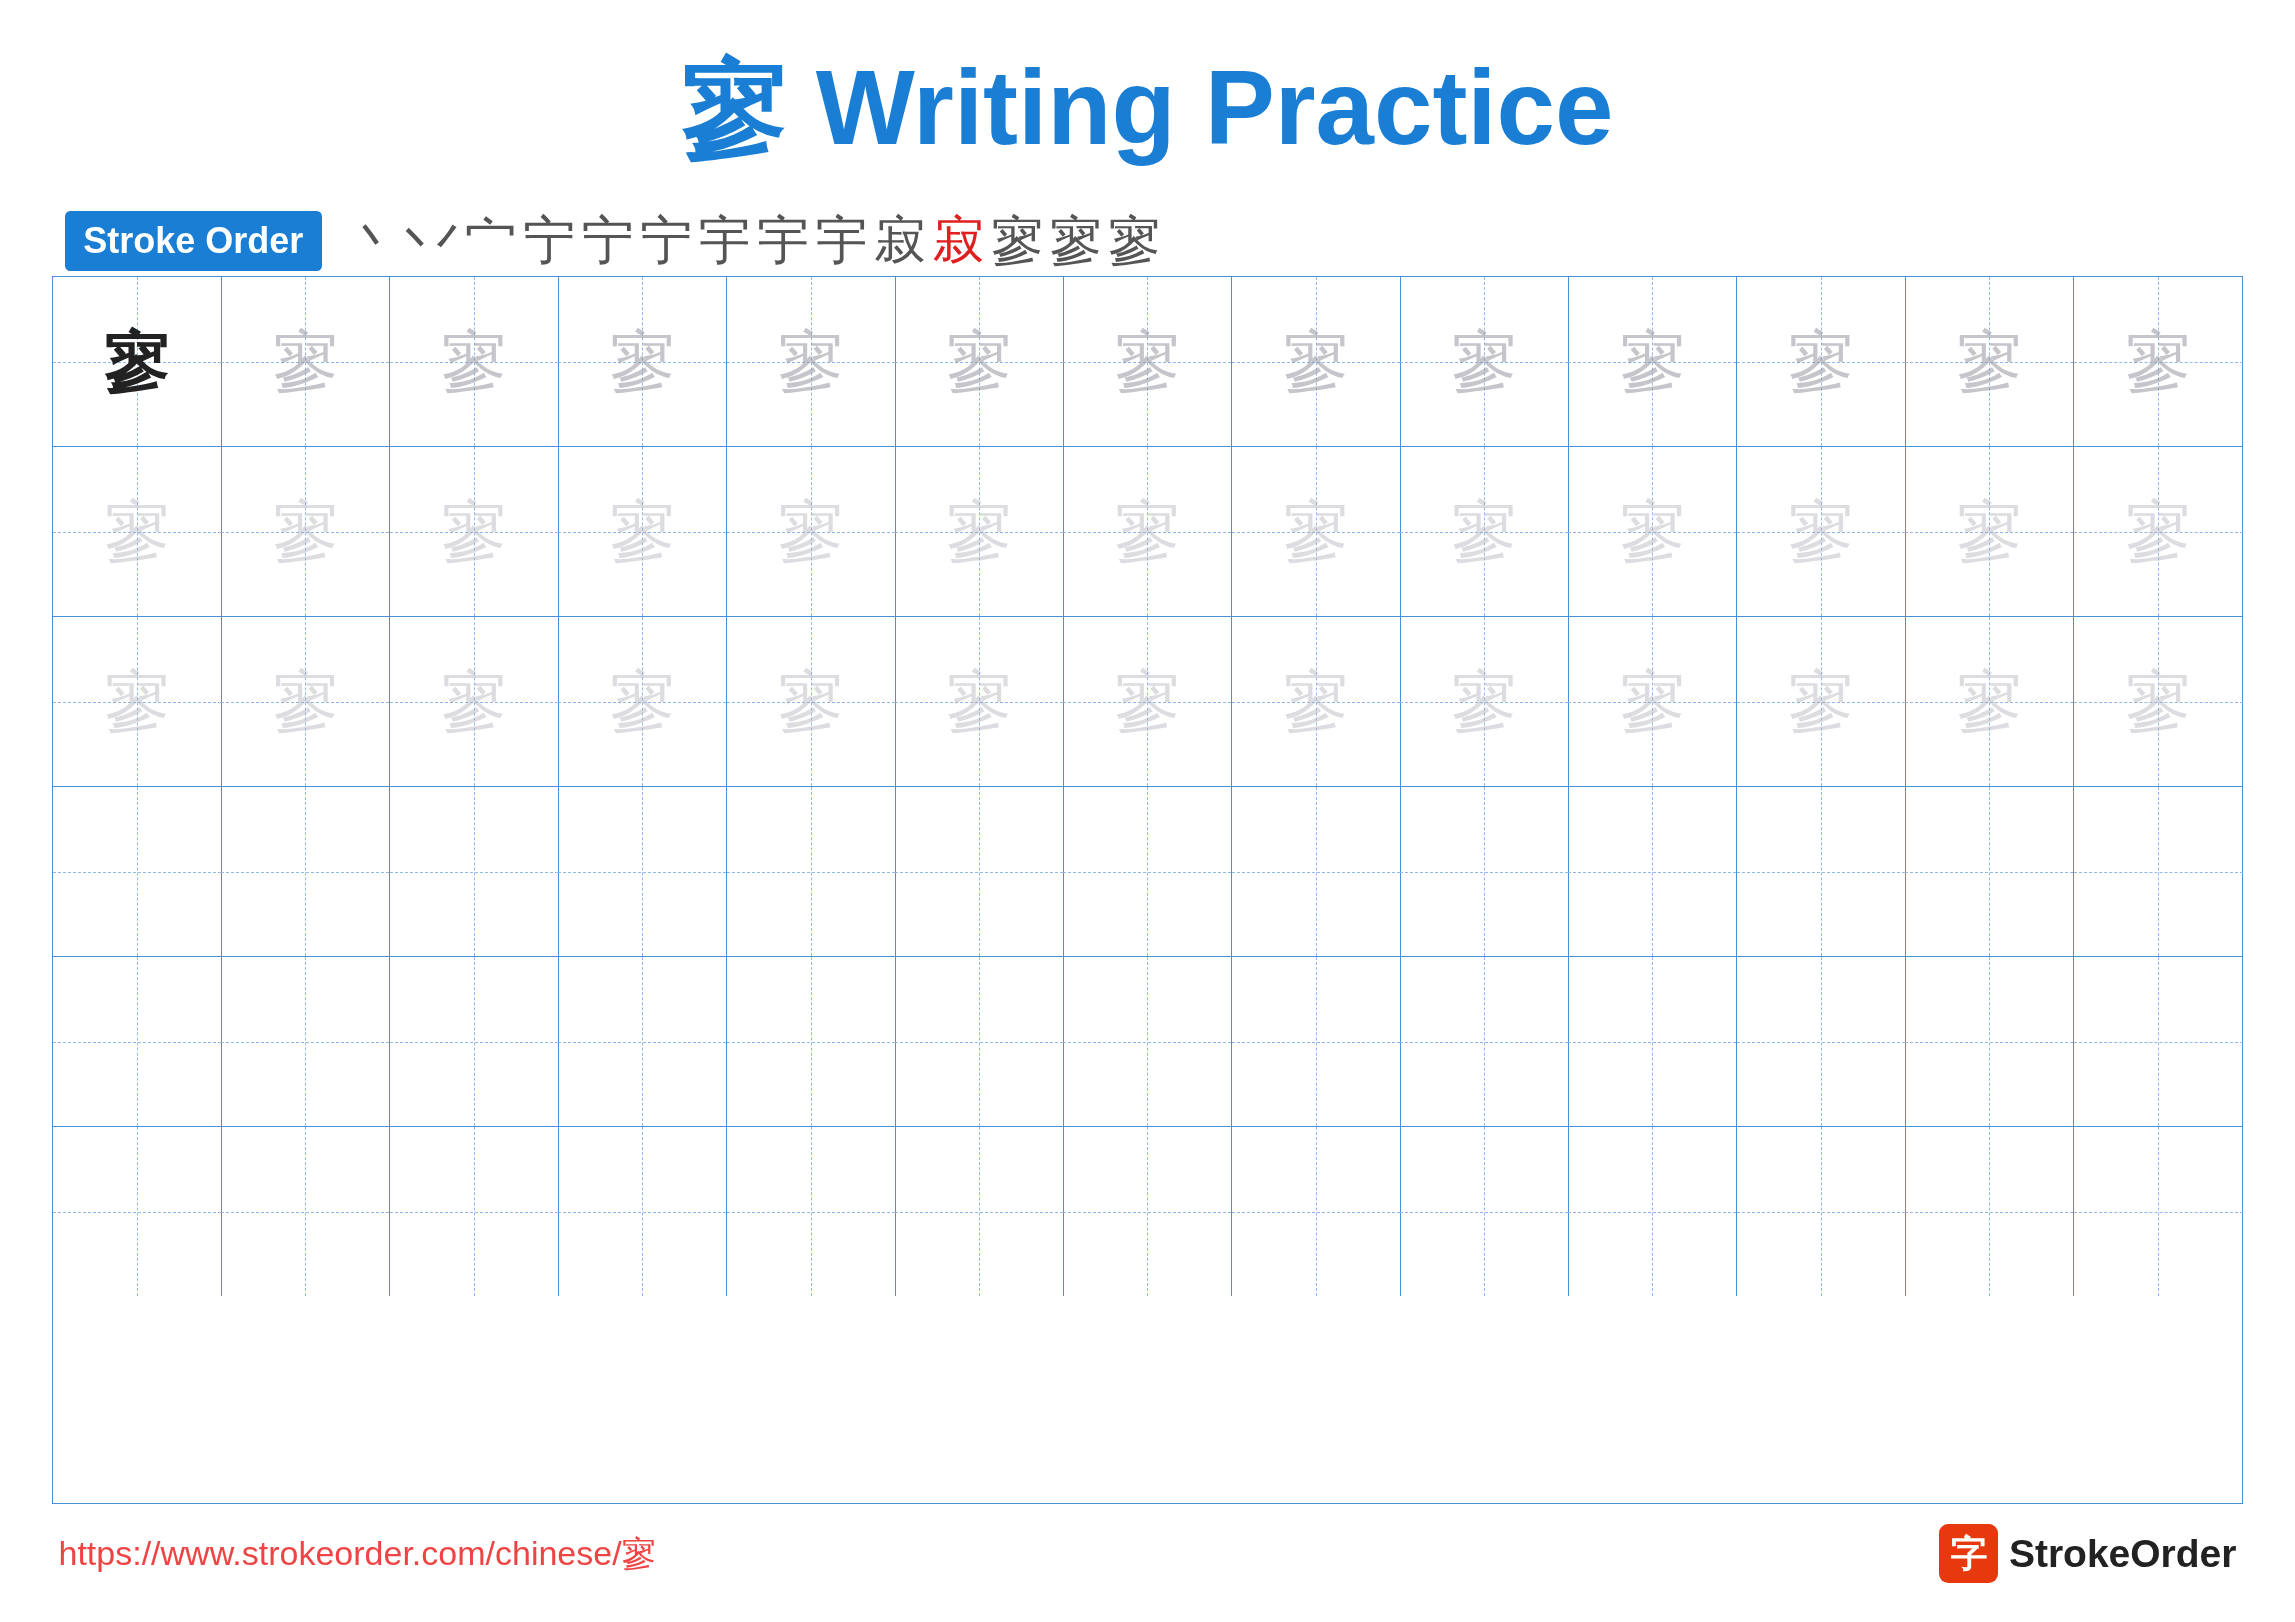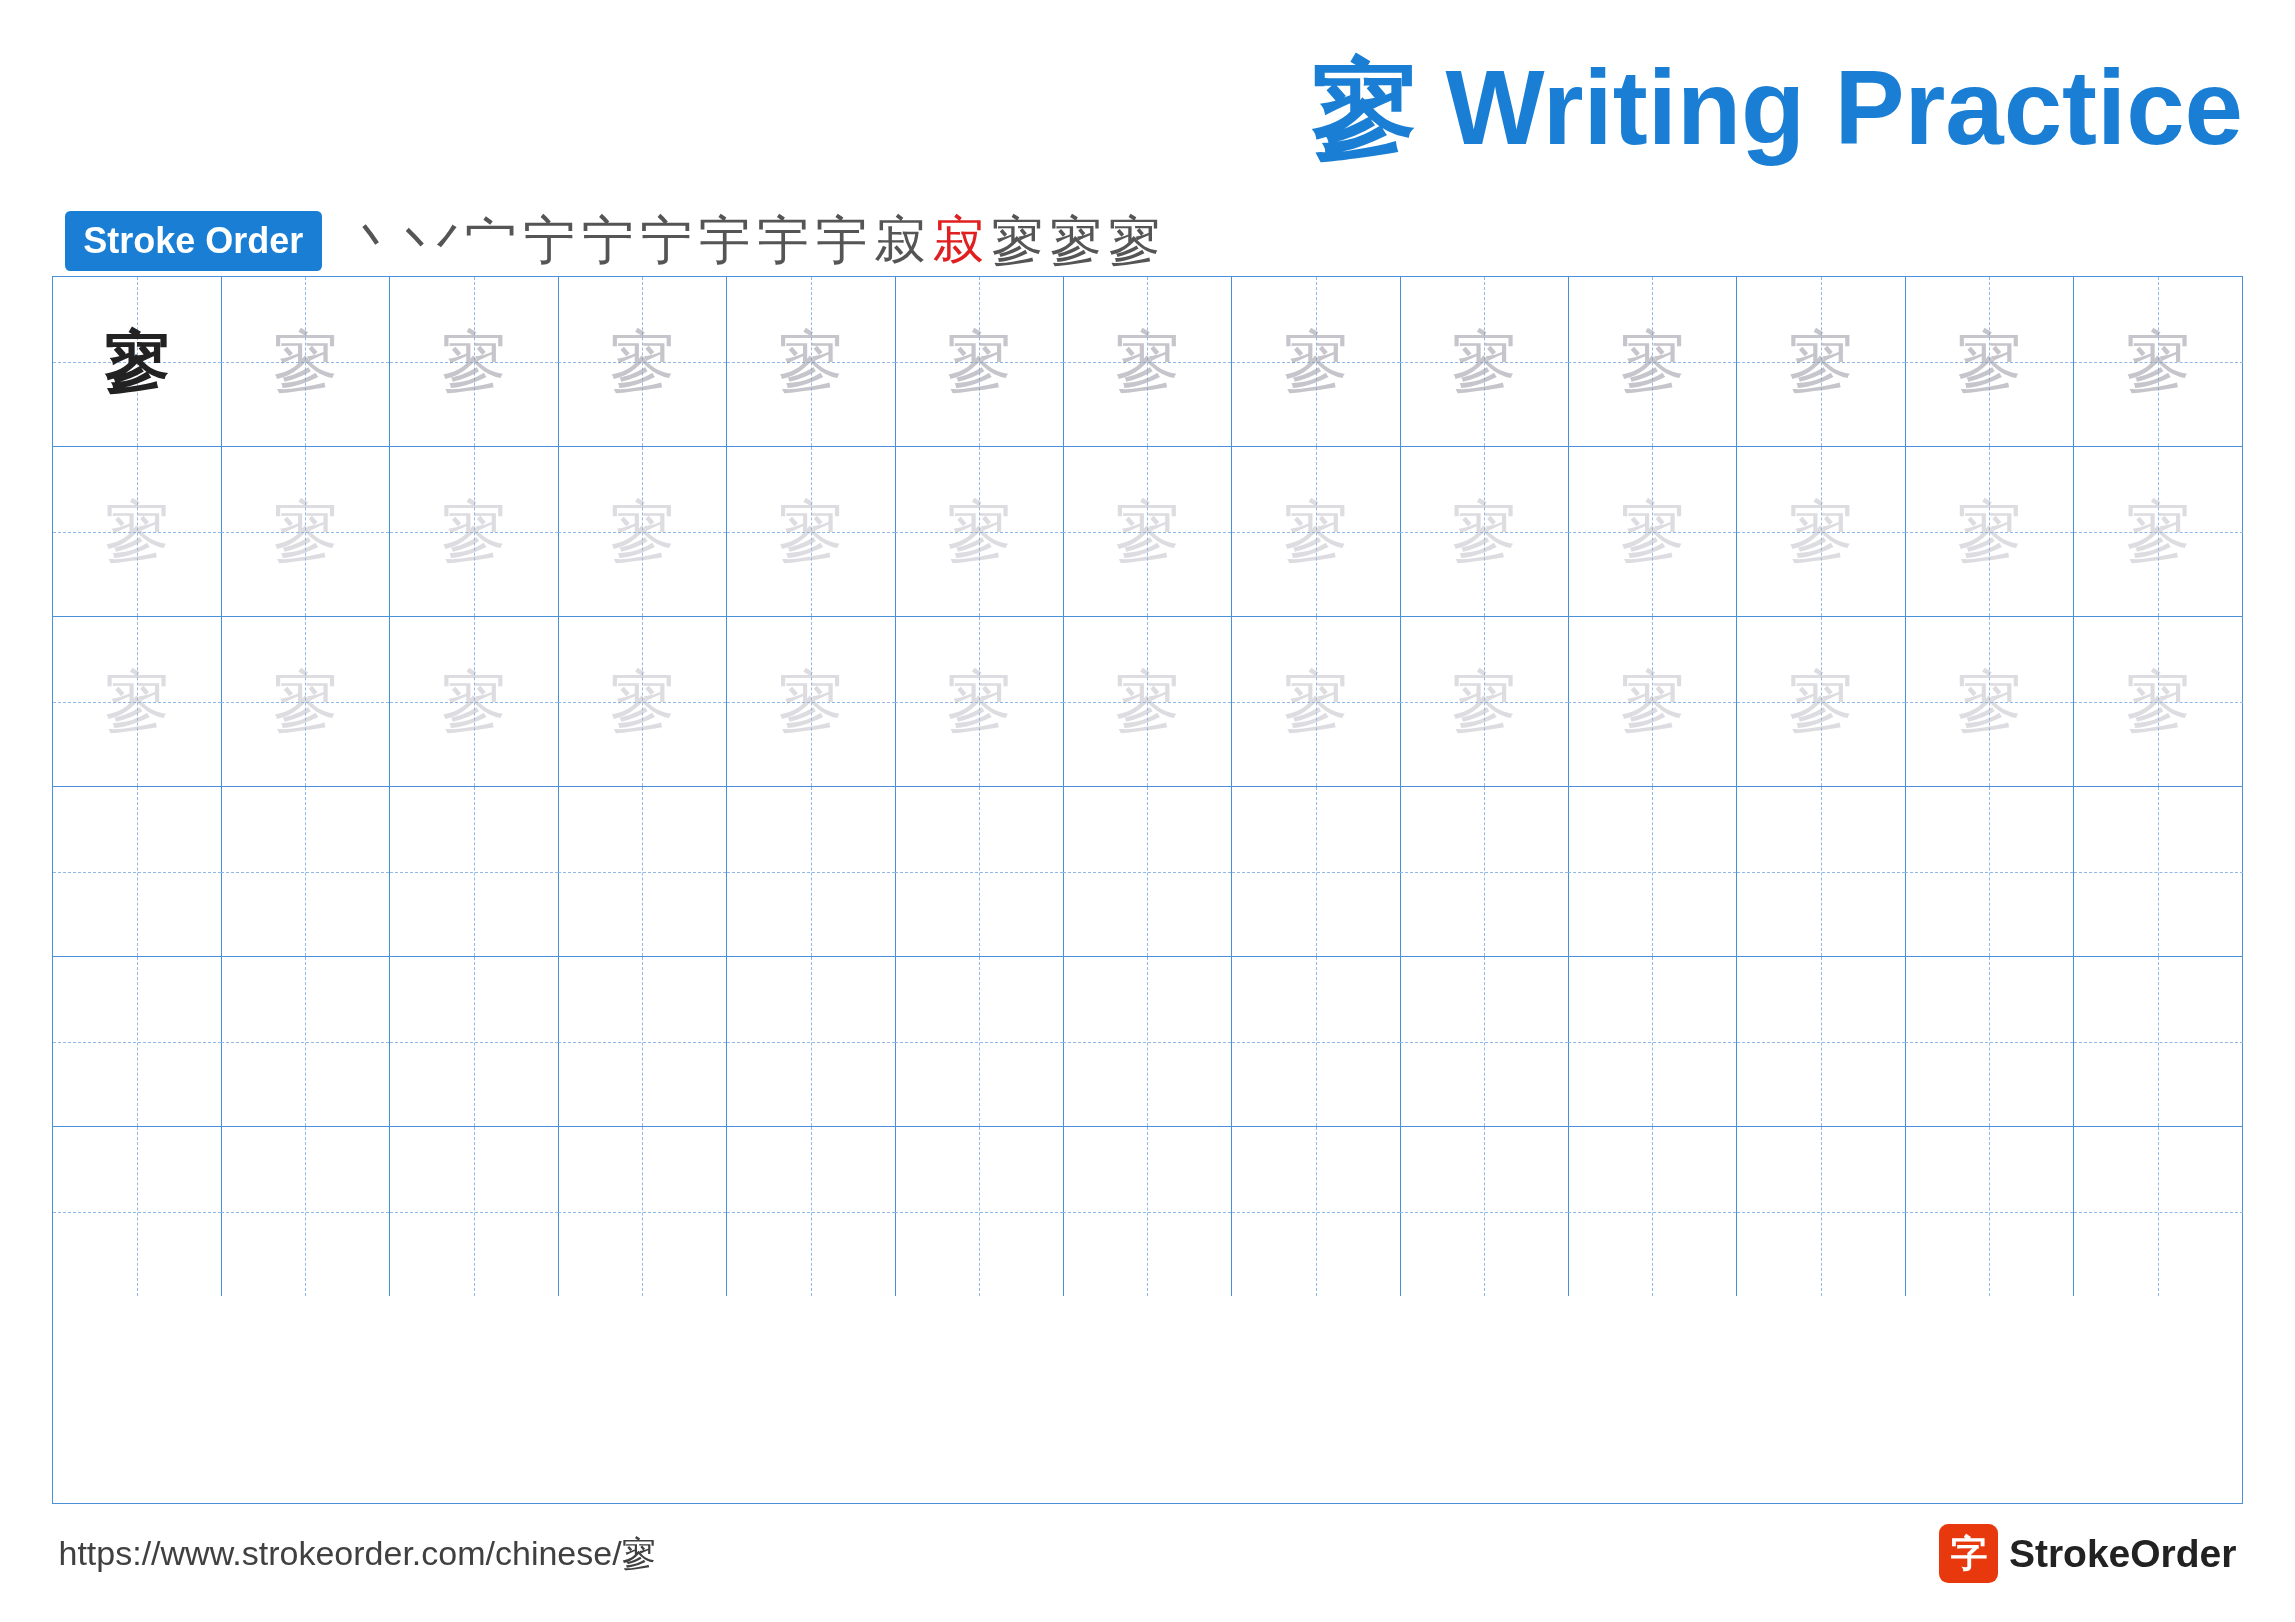--- a/index.html
+++ b/index.html
@@ -12,21 +12,21 @@
       overflow: hidden;
     }
 
     .page {
       width: 2295px;
       height: 1622px;
       background: #fff;
       padding: 39px 52px;
       display: flex;
       flex-direction: column;
-      align-items: flex-end;
+      align-items: center;
     }
 
     
     .title {
       font-size: 105px;
       font-weight: bold;
       color: #1a7fd4;
       margin-bottom: 26px;
       text-align: center;
       font-family: Arial, sans-serif;
@@ -137,21 +137,21 @@
     
     .footer {
       width: 100%;
       display: flex;
       justify-content: space-between;
       align-items: center;
       margin-top: 19.6px;
       padding: 0 6.5px;
     }
     .footer-url {
-      color: #404040;
+      color: #ef4444;
       font-size: 34px;
       text-decoration: none;
     }
     .footer-brand {
       display: flex;
       align-items: center;
       gap: 10.5px;
       font-size: 39px;
       font-weight: bold;
       color: #222;

